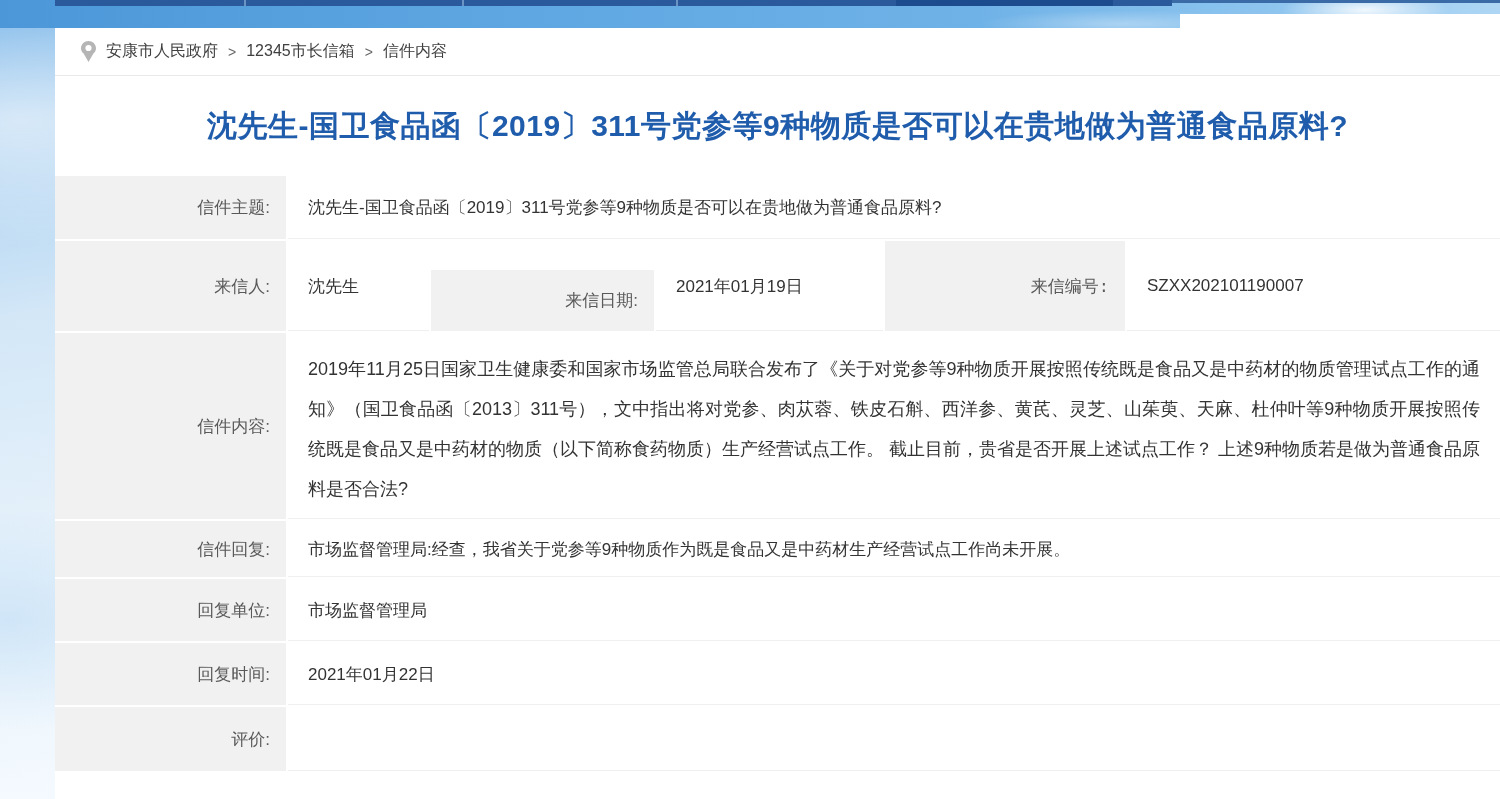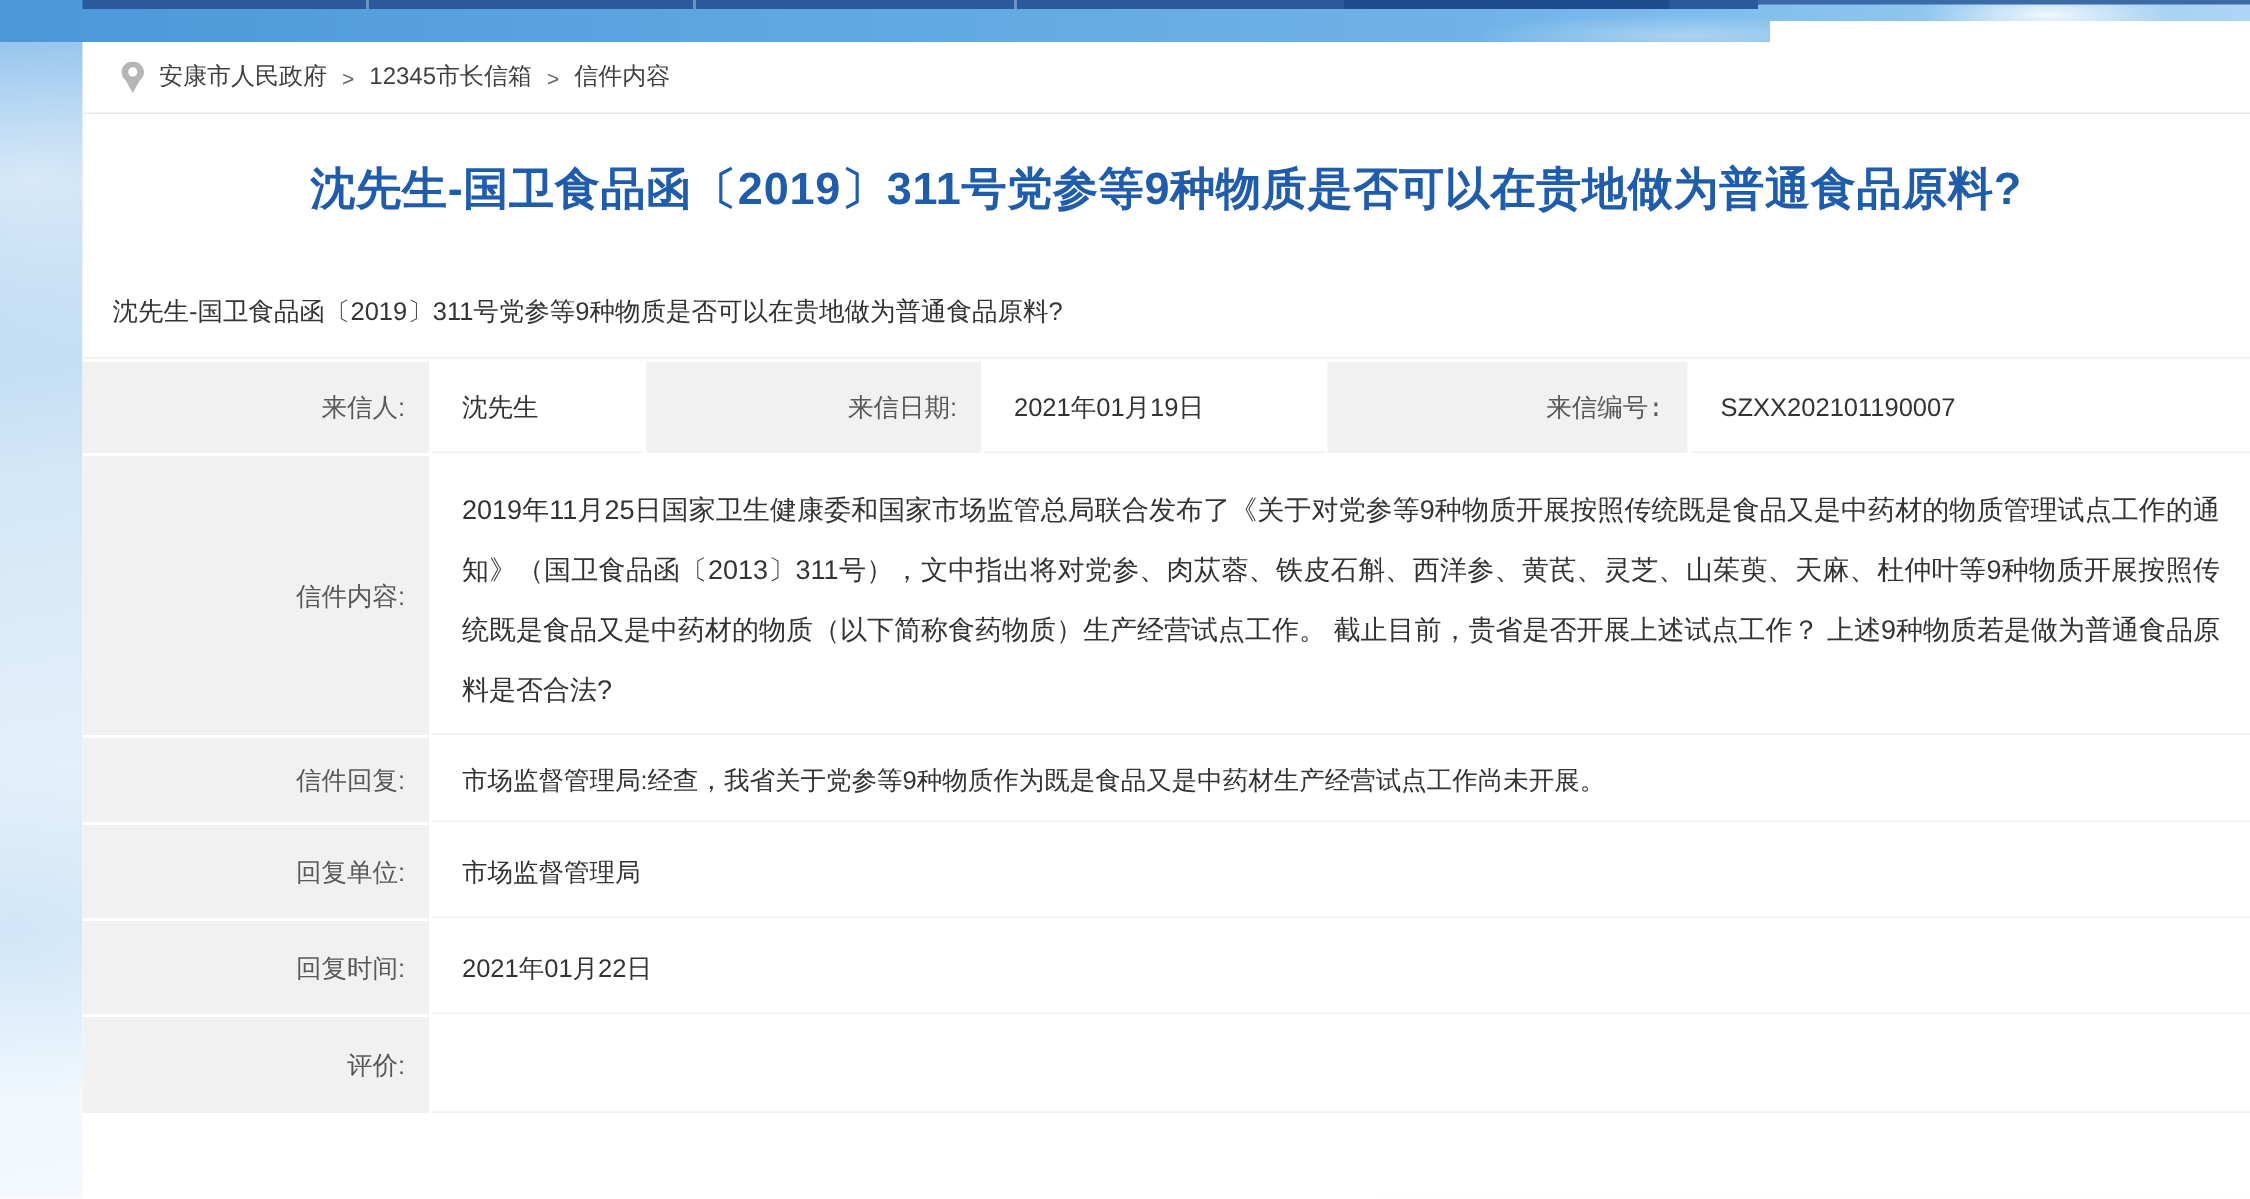--- a/index.html
+++ b/index.html
@@ -58,21 +58,21 @@
   .detail-table { font-size:17px; color:#333; }
   .row { display:flex; gap:2px; margin-bottom:2px; }
   .cell { display:flex; align-items:center; }
   .cell-label {
     background:#f1f1f1; color:#595959;
     justify-content:flex-end; padding-right:16px;
     flex:0 0 231px;
   }
   .cell-value { background:#fff; padding-left:20px; flex:1 1 auto; box-shadow:inset 0 -1px 0 #efefef; }
   .w-v1 { flex:0 0 141px; }
-  .w-l2 { flex:0 0 223px; }
+  .w-l2 { flex:0 0 223px;margin-top:29px; }
   .w-v2 { flex:0 0 227px; }
   .w-l3 { flex:0 0 240px;font-family:Liberation Mono, monospace; }
   .h63 { min-height:63px; } .h61 { min-height:61px; } .h178 { min-height:178px; }
   .h56 { min-height:56px;text-align:center; } .h64 { min-height:64px; } .h62 { min-height:62px; }
   .content-cell {
     display:block; padding:16px 20px 10px 20px;
     font-size:18px; line-height:40px; text-align:justify; color:#333;
   }
 </style>
 </head>
@@ -102,20 +102,21 @@
     <span class="crumb-sep">&gt;</span>
     <span class="crumb-item">信件内容</span>
   </div>
   <div class="breadcrumb-divider"></div>
 
   <h1 class="page-title">沈先生-国卫食品函〔2019〕311号党参等9种物质是否可以在贵地做为普通食品原料?</h1>
 
   <div class="detail-table">
 
     <div class="row">
+      <div class="cell cell-label h63">信件主题:</div>
       <div class="cell cell-value h63">沈先生-国卫食品函〔2019〕311号党参等9种物质是否可以在贵地做为普通食品原料?</div>
     </div>
 
     <div class="row">
       <div class="cell cell-label h61">来信人:</div>
       <div class="cell cell-value h61 w-v1">沈先生</div>
       <div class="cell cell-label h61 w-l2">来信日期:</div>
       <div class="cell cell-value h61 w-v2">2021年01月19日</div>
       <div class="cell cell-label h61 w-l3">来信编号:</div>
       <div class="cell cell-value h61">SZXX202101190007</div>

